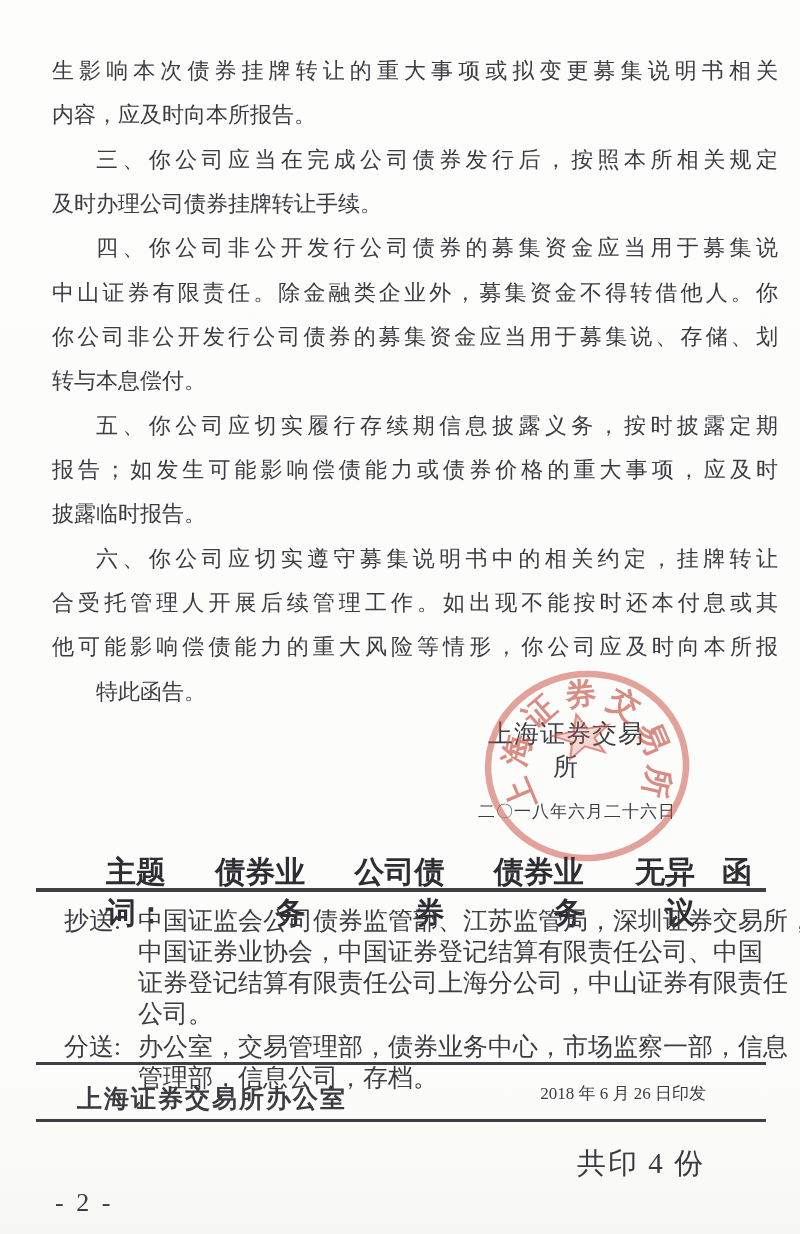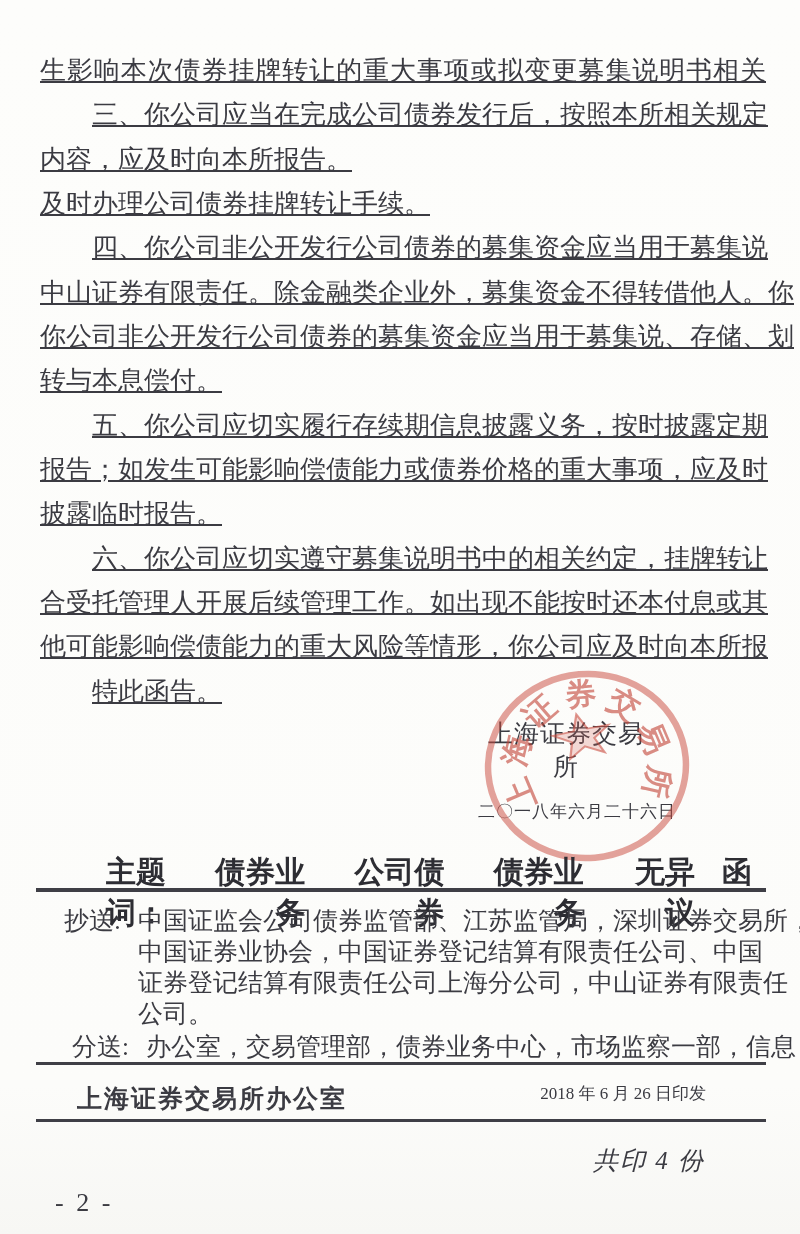--- a/index.html
+++ b/index.html
@@ -7,24 +7,23 @@
     position:relative;
     width:800px;height:1234px;
     margin:0 auto;
     background:linear-gradient(180deg,#fdfdfb 0%,#fcfcfa 88%,#f7f7f4 100%);
     overflow:hidden;
     font-family:"Liberation Serif","DejaVu Serif",serif;
     color:#3a3a41;
   }
   
   .body-text{
-    position:absolute;left:40px;top:49px;width:726px;
-    font-size:26px;line-height:44.35px;
+    position:absolute;left:52px;top:49px;width:726px;
+    font-size:22px;line-height:44.35px;
     color:#3b3b42;
-    text-decoration:underline;
   }
   .body-text .line{
     text-align:justify;
     text-align-last:justify;
     white-space:nowrap;
     height:44.35px;
   }
   .body-text .line.para-end{text-align-last:left;white-space:normal;}
   .body-text .line.indent{text-indent:2em;}
   
@@ -59,36 +58,36 @@
   .rule-c{top:1119px;height:3px;}
   
   .dist{
     position:absolute;left:64px;top:905px;width:700px;
     font-size:25px;line-height:31px;color:#3b3b42;
   }
   .dist-row{display:flex;}
   .dist-label{flex:0 0 74px;}
   .dist-lines{flex:1;}
   .dist-lines .dline{white-space:nowrap;}
-  .dist-row.fs{margin-top:2px;margin-left:8px;}
+  .dist-row.fs{margin-top:2px;}
   
   .footer-office{position:absolute;left:77px;top:1082px;font-size:25px;letter-spacing:2px;color:#3b3b42;font-weight:bold;}
   .footer-date{position:absolute;left:484px;top:1082px;width:222px;font-size:17px;text-align:right;color:#3b3b42;}
-  .footer-copies{position:absolute;left:505px;top:1144px;width:200px;font-size:25px;text-align:right;letter-spacing:2px;color:#3b3b42;font-style:italic;}
+  .footer-copies{position:absolute;left:505px;top:1144px;width:200px;font-size:29px;text-align:right;letter-spacing:2px;color:#3b3b42;}
   .page-num{position:absolute;left:55px;top:1188px;font-size:26px;letter-spacing:3px;color:#3b3b42;}
 </style>
 </head>
 <body>
 
 <div class="page">
 
   <div class="body-text">
       <div class="line">生影响本次债券挂牌转让的重大事项或拟变更募集说明书相关</div>
+      <div class="line para-end">内容，应及时向本所报告。</div>
       <div class="line indent">三、你公司应当在完成公司债券发行后，按照本所相关规定</div>
-      <div class="line para-end">内容，应及时向本所报告。</div>
       <div class="line para-end">及时办理公司债券挂牌转让手续。</div>
       <div class="line indent">四、你公司非公开发行公司债券的募集资金应当用于募集说</div>
       <div class="line">中山证券有限责任。除金融类企业外，募集资金不得转借他人。你</div>
       <div class="line">你公司非公开发行公司债券的募集资金应当用于募集说、存储、划</div>
       <div class="line para-end">转与本息偿付。</div>
       <div class="line indent">五、你公司应切实履行存续期信息披露义务，按时披露定期</div>
       <div class="line">报告；如发生可能影响偿债能力或债券价格的重大事项，应及时</div>
       <div class="line para-end">披露临时报告。</div>
       <div class="line indent">六、你公司应切实遵守募集说明书中的相关约定，挂牌转让</div>
       <div class="line">合受托管理人开展后续管理工作。如出现不能按时还本付息或其</div>
@@ -137,20 +136,21 @@
           <div class="dline">中国证监会公司债券监管部、江苏监管局，深圳证券交易所，</div>
           <div class="dline">中国证券业协会，中国证券登记结算有限责任公司、中国</div>
           <div class="dline">证券登记结算有限责任公司上海分公司，中山证券有限责任</div>
           <div class="dline">公司。</div>
         </div>
     </div>
     <div class="dist-row fs">
       <div class="dist-label">分送:</div>
       <div class="dist-lines">
           <div class="dline">办公室，交易管理部，债券业务中心，市场监察一部，信息</div>
+          <div class="dline">管理部，信息公司，存档。</div>
         </div>
     </div>
   </div>
 
   <div class="rule rule-b"></div>
 
   <div class="footer-office">上海证券交易所办公室</div>
   <div class="footer-date">2018 年 6 月 26 日印发</div>
 
   <div class="rule rule-c"></div>

